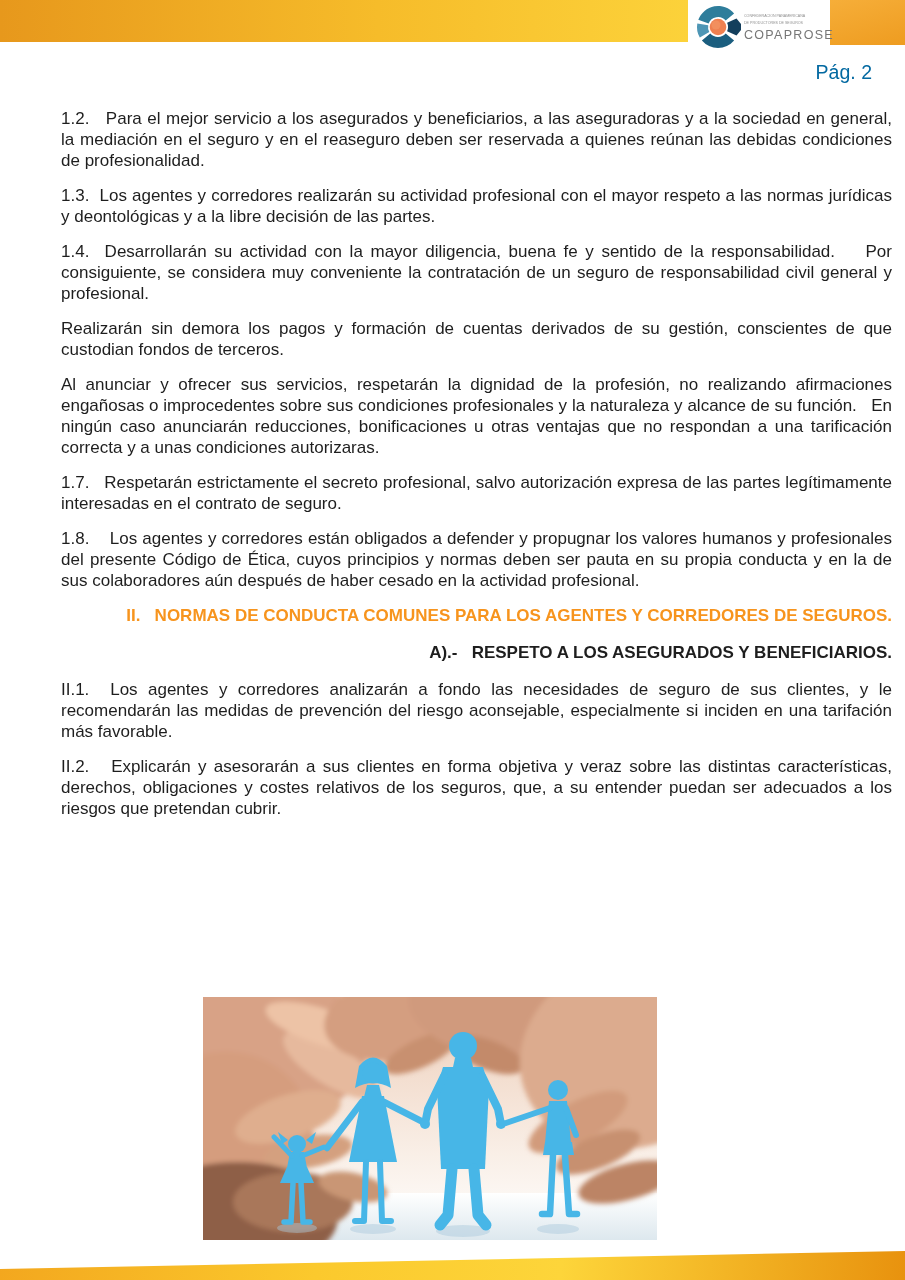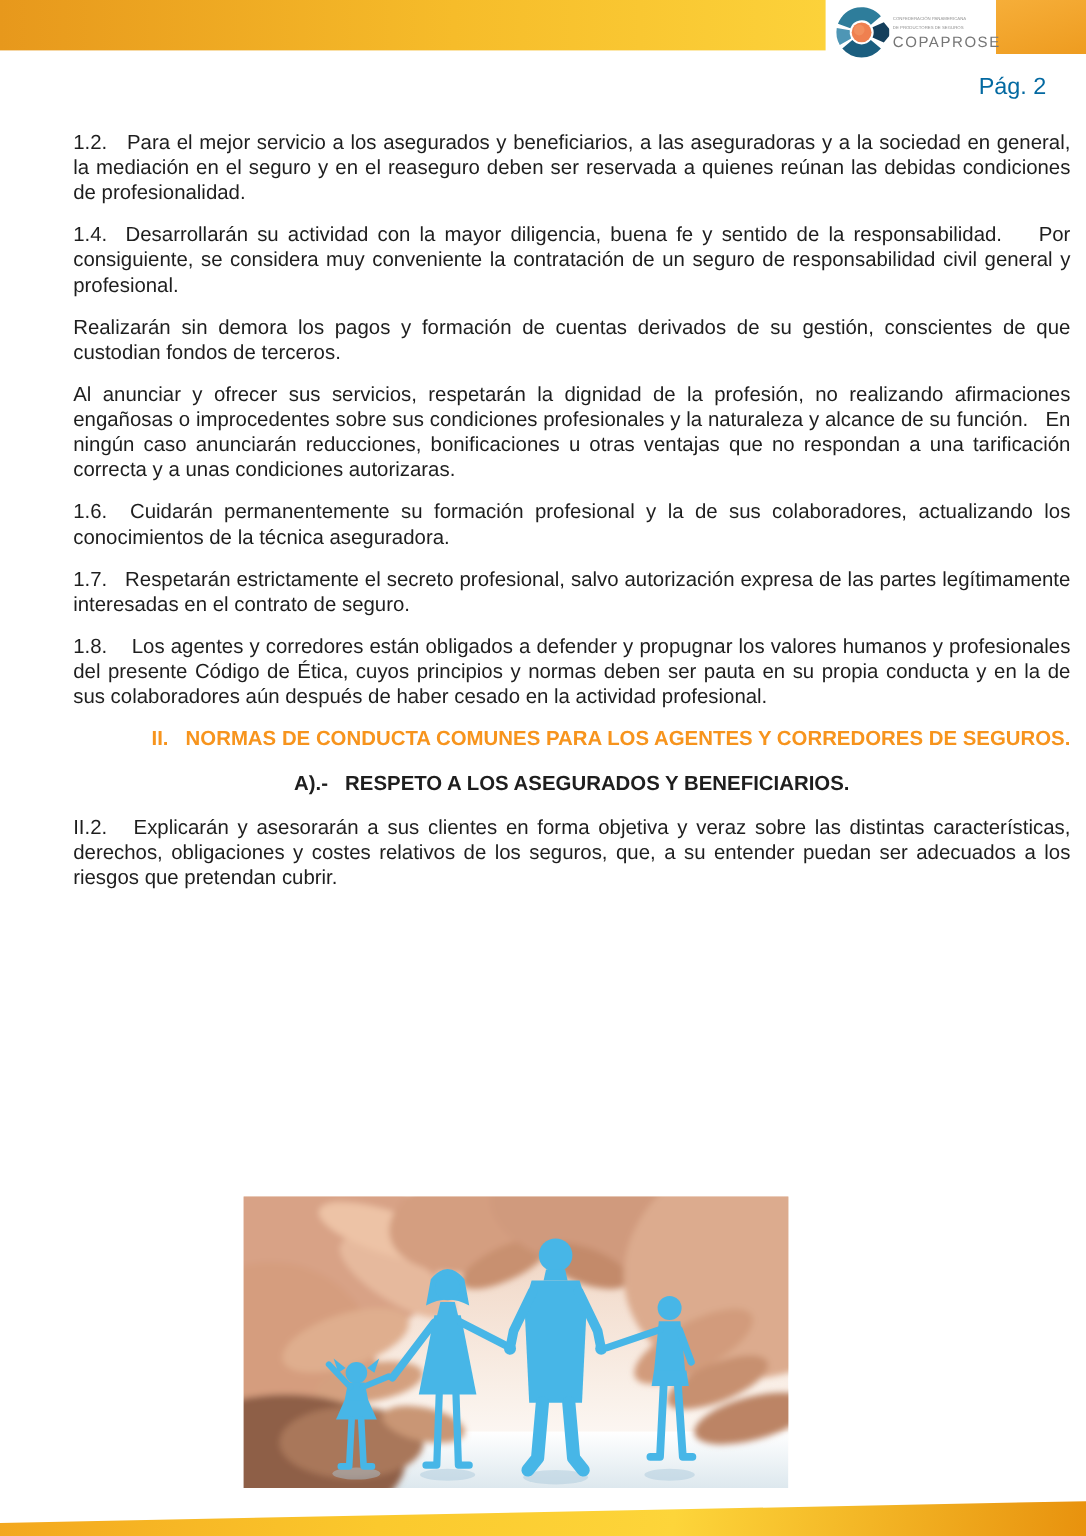--- a/index.html
+++ b/index.html
@@ -25,21 +25,21 @@
   .logo-name{font-size:12.5px;color:#767676;letter-spacing:1.3px;margin-top:1px;}
   
   .page-number{position:absolute;top:61px;right:33px;font-size:19.5px;color:#0369a1;}
   
   .content{
     position:absolute;left:37px;top:108px;width:831px;
     font-size:17px;line-height:21px;color:#1e1e1e;text-align:justify;margin-left:24px;
   }
   .content p{margin:0 0 14px 0;}
   .content p.h-orange{color:#f7941d;font-weight:bold;text-align:right;margin:3px 0 16px 0;}
-  .content p.h-black{font-weight:bold;text-align:center;margin:0 0 16px 0;}
+  .content p.h-black{font-weight:bold;text-align:right;margin:0 0 16px 0;}
   
   .photo{position:absolute;left:203px;top:997px;width:454px;height:243px;}
   
   .bottom-band{
     position:absolute;left:0;top:1247px;width:905px;height:33px;
     background:linear-gradient(95deg,#f3a71e 0%,#fbc92d 35%,#fdd53a 62%,#e8920e 100%);
     clip-path:polygon(0 67%,100% 12%,100% 100%,0 100%);
   }
 </style>
 </head>
@@ -65,28 +65,29 @@
       <div class="logo-org">CONFEDERACIÓN PANAMERICANA</div>
       <div class="logo-org">DE PRODUCTORES DE SEGUROS</div>
       <div class="logo-name">COPAPROSE</div>
     </div>
   </div>
 
   <div class="page-number">Pág. 2</div>
 
   <div class="content">
     <p class="p">1.2.&nbsp; &nbsp;Para el mejor servicio a los asegurados y beneficiarios, a las aseguradoras y a la sociedad en general, la mediación en el seguro y en el reaseguro deben ser reservada a quienes reúnan las debidas condiciones de profesionalidad.</p>
+    <p class="p">1.3.&nbsp; Los agentes y corredores realizarán su actividad profesional con el mayor respeto a las normas jurídicas y deontológicas y a la libre decisión de las partes.</p>
     <p class="p">1.4.&nbsp; Desarrollarán su actividad con la mayor diligencia, buena fe y sentido de la responsabilidad. &nbsp; &nbsp;Por consiguiente, se considera muy conveniente la contratación de un seguro de responsabilidad civil general y profesional.</p>
     <p class="p">Realizarán sin demora los pagos y formación de cuentas derivados de su gestión, conscientes de que custodian fondos de terceros.</p>
     <p class="p">Al anunciar y ofrecer sus servicios, respetarán la dignidad de la profesión, no realizando afirmaciones engañosas o improcedentes sobre sus condiciones profesionales y la naturaleza y alcance de su función. &nbsp; En ningún caso anunciarán reducciones, bonificaciones u otras ventajas que no respondan a una tarificación correcta y a unas condiciones autorizaras.</p>
-    <p class="p">1.6.&nbsp; Cuidarán permanentemente su formación profesional y la de sus colaboradores, actualizando los conocimientos de la técnica aseguradora.</p>
     <p class="p">1.7.&nbsp; &nbsp;Respetarán estrictamente el secreto profesional, salvo autorización expresa de las partes legítimamente interesadas en el contrato de seguro.</p>
     <p class="p">1.8.&nbsp; &nbsp; Los agentes y corredores están obligados a defender y propugnar los valores humanos y profesionales del presente Código de Ética, cuyos principios y normas deben ser pauta en su propia conducta y en la de sus colaboradores aún después de haber cesado en la actividad profesional.</p>
     <p class="h-orange">II.&nbsp; &nbsp;NORMAS DE CONDUCTA COMUNES PARA LOS AGENTES Y CORREDORES DE SEGUROS.</p>
     <p class="h-black">A).-&nbsp; &nbsp;RESPETO A LOS ASEGURADOS Y BENEFICIARIOS.</p>
+    <p class="p">II.1.&nbsp; Los agentes y corredores analizarán a fondo las necesidades de seguro de sus clientes, y le recomendarán las medidas de prevención del riesgo aconsejable, especialmente si inciden en una tarifación más favorable.</p>
     <p class="p">II.2.&nbsp; &nbsp;Explicarán y asesorarán a sus clientes en forma objetiva y veraz sobre las distintas características, derechos, obligaciones y costes relativos de los seguros, que, a su entender puedan ser adecuados a los riesgos que pretendan cubrir.</p>
   </div>
 
   <svg class="photo" viewBox="0 0 454 243" width="454" height="243" preserveAspectRatio="none">
     <defs>
       <linearGradient id="bgGrad" x1="0" y1="0" x2="0" y2="1">
         <stop offset="0" stop-color="#edcdb8"></stop>
         <stop offset="0.65" stop-color="#f9efe7"></stop>
         <stop offset="1" stop-color="#ffffff"></stop>
       </linearGradient>

